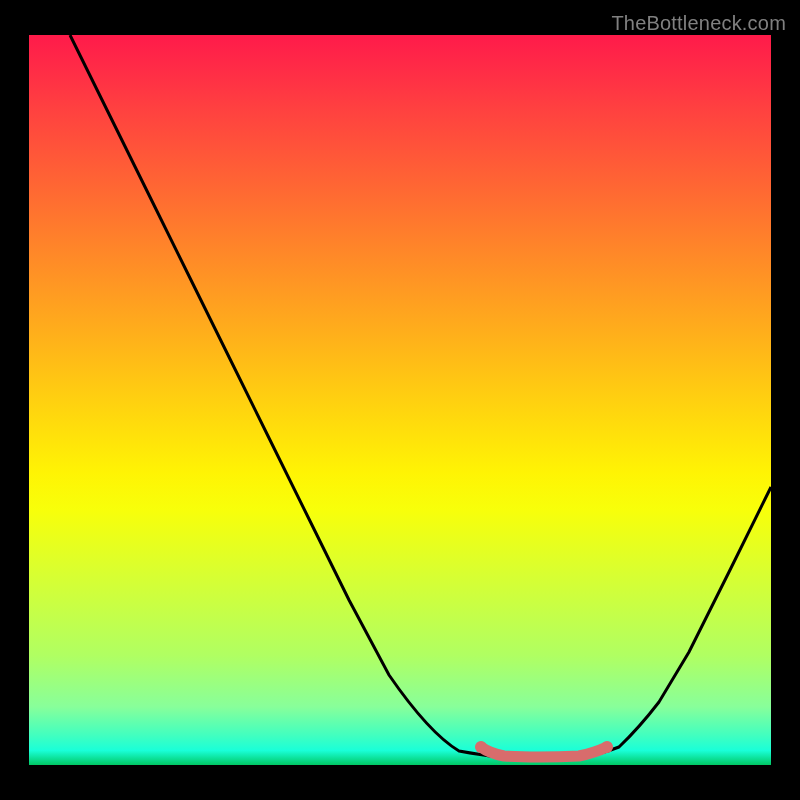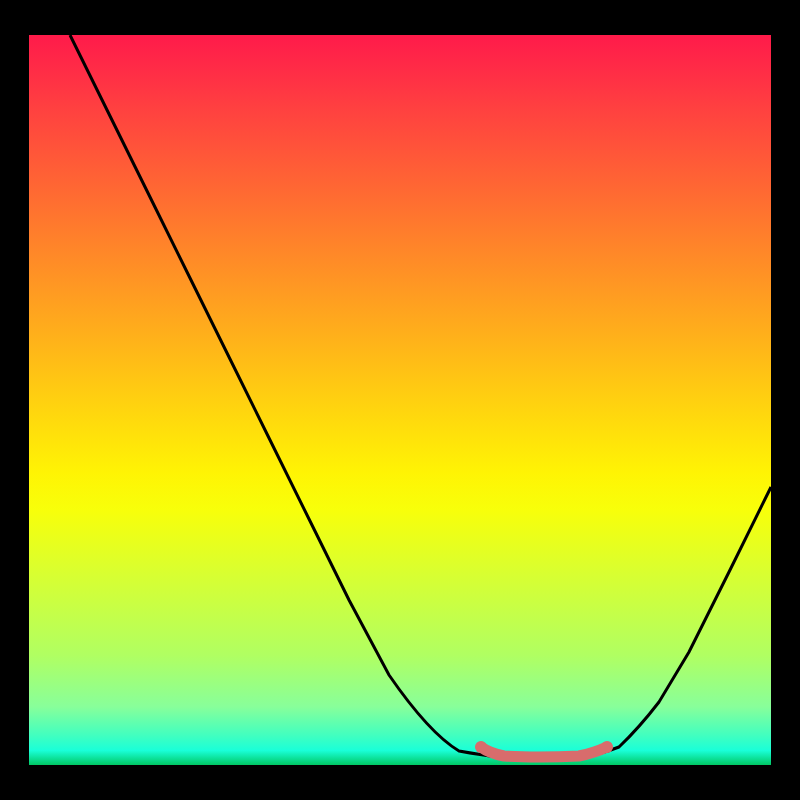--- a/index.html
+++ b/index.html
@@ -79,13 +79,14 @@
                L 742 452" fill="none" stroke="#000000" stroke-width="3"></path>
       <path d="M 452 712
                Q 460 718 475 721
                Q 490 722 510 722
                Q 530 722 550 721
                Q 565 718 578 712" fill="none" stroke="#d86c6c" stroke-width="11" stroke-linecap="round"></path>
       <circle cx="452" cy="712" r="6" fill="#d86c6c"></circle>
       <circle cx="578" cy="712" r="6" fill="#d86c6c"></circle>
     </svg>
   </div>
+  <div class="watermark">TheBottleneck.com</div>
 </div>
 
 </body></html>

